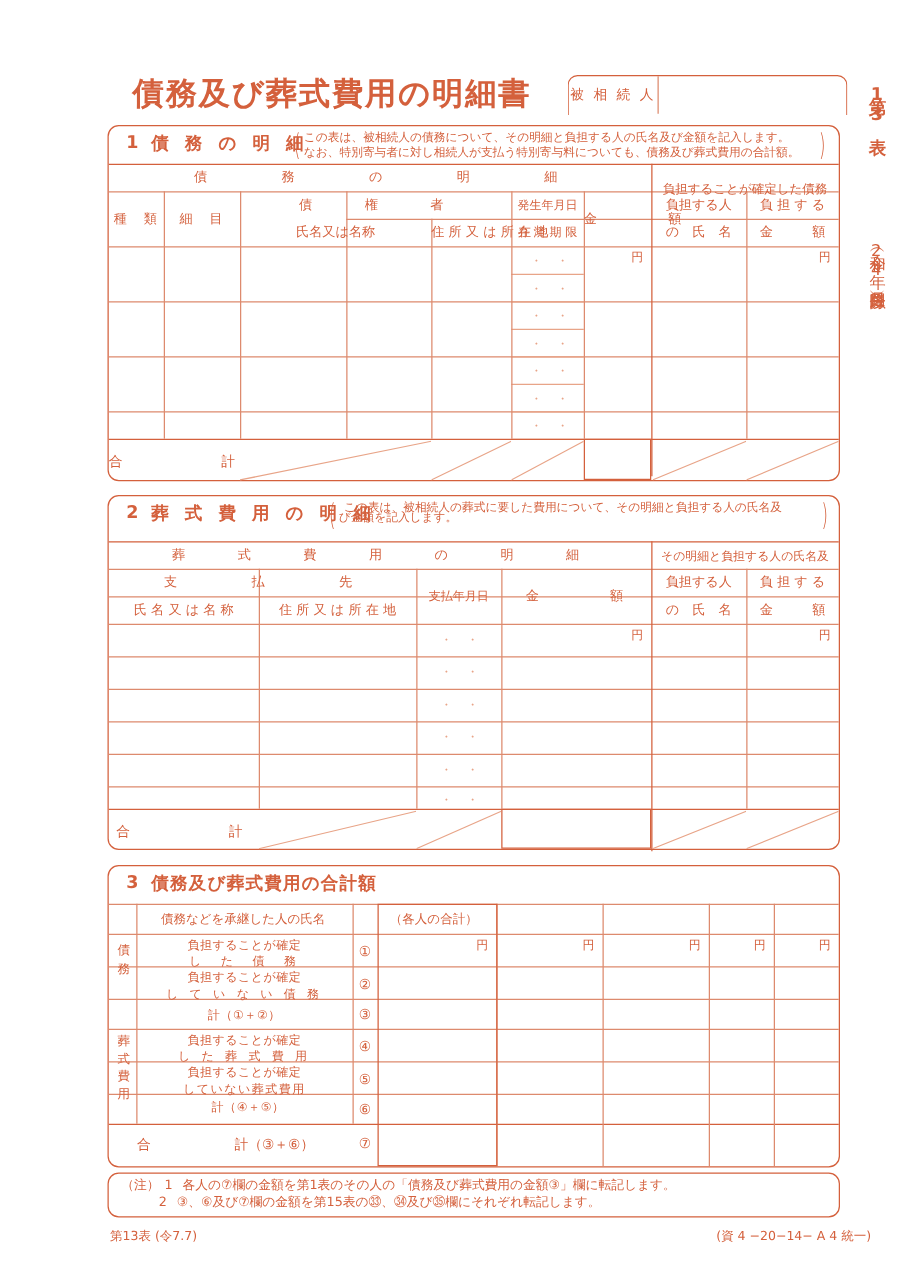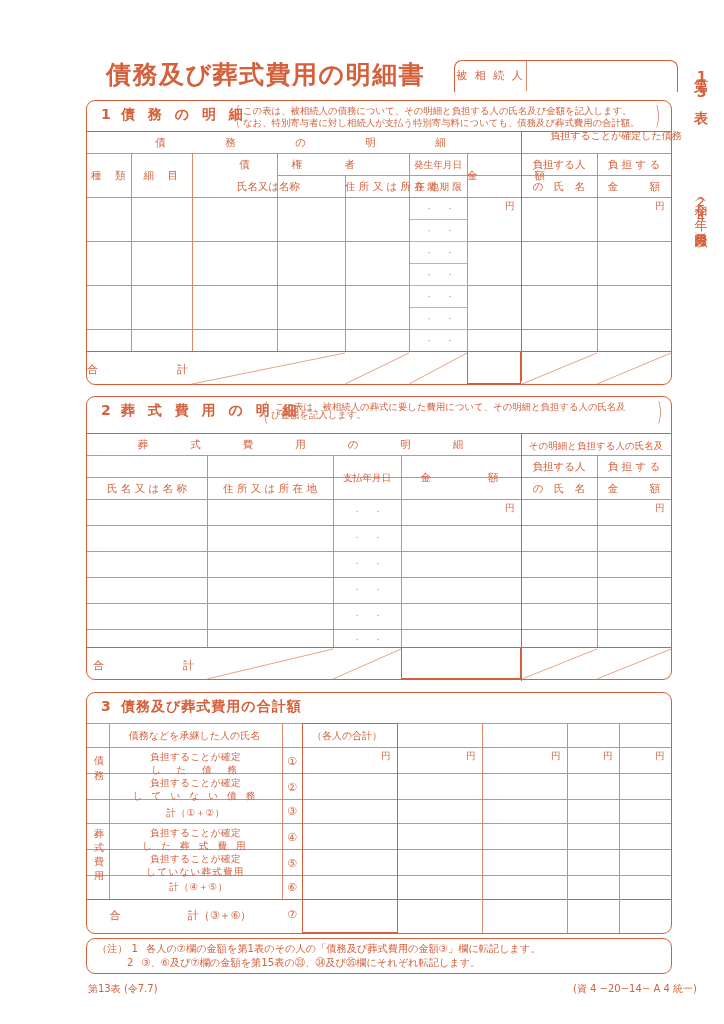--- a/index.html
+++ b/index.html
@@ -281,21 +281,21 @@
     <div class="v med" style="left:44px;  top:52px; height:198px;"></div>
     <div class="v med" style="left:105px; top:52px; height:198px;"></div>
     <div class="v med" style="left:190px; top:52px; height:198px;"></div>
     <div class="v med" style="left:258px; top:74px; height:176px;"></div>
     <div class="v med" style="left:322px; top:52px; height:198px;"></div>
     <div class="v med" style="left:380px; top:52px; height:198px;"></div>
     <div class="v strong" style="left:434px; top:30px; height:250px;"></div>
     <div class="v med" style="left:510px; top:52px; height:198px;"></div>
 
     <div class="cell sp2" style="left:0px; top:35px; width:434px;">債　　　務　　　の　　　明　　　細</div>
-    <div class="cell" style="left:434px; top:28px; width:150px; font-size:10px;padding-left:20px;">負担することが確定した債務</div>
+    <div class="cell" style="left:434px; top:44px; width:150px; font-size:10px;">負担することが確定した債務</div>
 
     <div class="cell sp3" style="left:0px; top:68px; width:44px;">種　類</div>
     <div class="cell sp3" style="left:44px; top:68px; width:61px;">細　目</div>
     <div class="cell sp2" style="left:105px; top:57px; width:217px;">債　　権　　者</div>
     <div class="cell" style="left:105px; top:79px; width:153px;">氏名又は名称</div>
     <div class="cell" style="left:258px; top:79px; width:64px;">住 所 又 は 所 在 地</div>
     <div class="cell" style="left:322px; top:57px; width:58px; font-size:9.6px;">発生年月日</div>
     <div class="cell" style="left:322px; top:79px; width:58px; font-size:9.6px;">弁 済 期 限</div>
     <div class="cell sp1" style="left:380px; top:68px; width:54px;">金　　　　額</div>
     <div class="cell" style="left:434px; top:57px; width:76px;">負担する人</div>
@@ -384,20 +384,21 @@
 
     <div class="v med" style="left:120px; top:58px; height:192px;"></div>
     <div class="v med" style="left:246px; top:58px; height:192px;"></div>
     <div class="v med" style="left:314px; top:58px; height:192px;"></div>
     <div class="v strong" style="left:434px; top:36px; height:248px;"></div>
     <div class="v med" style="left:510px; top:58px; height:192px;"></div>
 
     <div class="cell sp2" style="left:0px; top:41px; width:434px;">葬　　式　　費　　用　　の　　明　　細</div>
     <div class="cell" style="left:434px; top:42px; width:150px; font-size:9.5px;">その明細と負担する人の氏名及</div>
 
+    <div class="cell sp2" style="left:0px; top:63px; width:246px;">支　　　払　　　先</div>
     <div class="cell" style="left:0px; top:85px; width:120px;">氏 名 又 は 名 称</div>
     <div class="cell" style="left:120px; top:85px; width:126px;">住 所 又 は 所 在 地</div>
     <div class="cell" style="left:246px; top:74px; width:68px; font-size:9.6px;">支払年月日</div>
     <div class="cell sp1" style="left:314px; top:74px; width:120px;">金　　　　額</div>
     <div class="cell" style="left:434px; top:63px; width:76px;">負担する人</div>
     <div class="cell" style="left:434px; top:85px; width:76px;">の　氏　名</div>
     <div class="cell" style="left:510px; top:63px; width:74px;">負 担 す る</div>
     <div class="cell" style="left:510px; top:85px; width:74px;">金　　　額</div>
 
     <div class="yen" style="left:418px; top:105px;">円</div>

